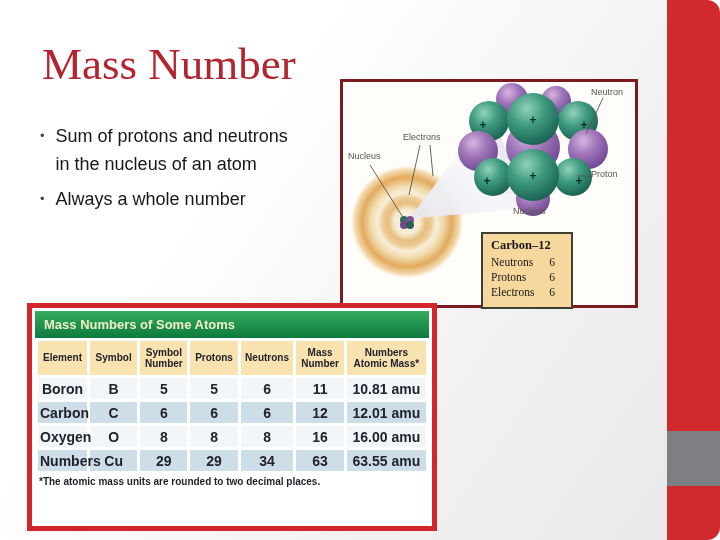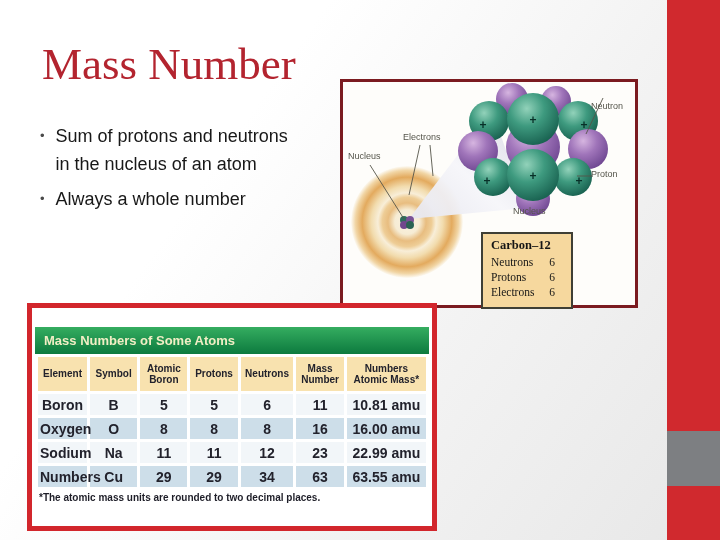--- a/index.html
+++ b/index.html
@@ -1,18 +1,18 @@
 <!DOCTYPE html>
 <html><head>
 <meta charset="utf-8">
 <style>
   html,body{margin:0;padding:0;}
   body{width:720px;height:540px;overflow:hidden;font-family:"Liberation Sans",sans-serif;}
   .slide{position:relative;width:720px;height:540px;overflow:hidden;
-         background:linear-gradient(125deg,#ffffff 30%,#f3f3f3 62%,#e7e7e7 100%);}
+         background:linear-gradient(125deg,#ffffff 30%,#f3f3f3 62%,#e7e7e7 100%);border-radius:13px;}
   
   .right-bar{position:absolute;top:0;right:0;width:53px;height:540px;background:#d0292e;}
   .gray-block{position:absolute;left:0;top:431px;width:53px;height:55px;background:#7d7f82;}
   
   .title{position:absolute;left:42px;top:38px;margin:0;font-family:"Liberation Serif",serif;
          font-weight:normal;font-size:45px;color:#b3242f;letter-spacing:0px;}
   
   .bullets{position:absolute;left:40px;top:122px;width:248px;}
   .bullet{display:flex;gap:11px;font-size:18px;line-height:28px;color:#181818;margin-bottom:7px;}
   .dot{flex:0 0 auto;font-size:13px;line-height:28px;color:#4a4a4a;}
@@ -21,21 +21,21 @@
            border:3px solid #7b1b20;box-sizing:border-box;z-index:1;}
   .diagram svg{position:absolute;left:0;top:0;}
   .dlabel{position:absolute;font-size:9px;color:#55554b;white-space:nowrap;}
   .carbon-box{position:absolute;left:138px;top:150px;width:92px;height:77px;box-sizing:border-box;
               background:#f6d89e;border:2px solid #3f3f35;padding:4px 8px 2px 8px;
               font-family:"Liberation Serif",serif;color:#161616;}
   .cb-title{font-size:12.5px;font-weight:bold;margin-bottom:2px;}
   .cb-row{display:flex;justify-content:space-between;font-size:11.5px;line-height:1.3;padding-right:8px;}
   
   .mass-table{position:absolute;left:27px;top:303px;width:410px;height:228px;box-sizing:border-box;
-              background:#ffffff;border:5px solid #d2262c;padding:19px 3px 0 3px;z-index:3;overflow:hidden;}
+              background:#ffffff;border:5px solid #d2262c;padding:3px 3px 0 3px;z-index:3;overflow:hidden;}
   .banner{height:27px;background:linear-gradient(#35ad60,#0c7a3e);color:#f1eec5;font-weight:bold;
           font-size:13px;display:flex;align-items:center;padding-left:9px;}
   table.atoms{width:100%;border-collapse:separate;border-spacing:3px;table-layout:fixed;}
   table.atoms th{background:#f8e2af;font-size:10px;font-weight:bold;color:#22222c;
                  line-height:1.15;padding:2px 1px;height:30px;text-align:center;}
   table.atoms td{font-size:14px;font-weight:bold;color:#22222c;text-align:center;
                  padding:1px 2px;height:19px;}
   table.atoms tbody tr:nth-child(odd) td{background:#f2f6f9;}
   table.atoms tbody tr:nth-child(even) td{background:#cddee9;}
   .footnote{font-size:10px;font-weight:bold;color:#1e1e28;padding:2px 2px 2px 4px;}
@@ -129,21 +129,21 @@
 
       <g stroke="#55554a" stroke-width="0.9">
         <line x1="27" y1="83" x2="61" y2="137"></line>
         <line x1="77" y1="63" x2="66" y2="113"></line>
         <line x1="87" y1="63" x2="90" y2="94"></line>
         <line x1="260" y1="16" x2="243" y2="52"></line>
         <line x1="249" y1="94" x2="234" y2="94"></line>
       </g>
     </svg>
 
-    <span class="dlabel" style="left:248px;top:5px;margin-top:14px;">Neutron</span>
+    <span class="dlabel" style="left:248px;top:5px;">Neutron</span>
     <span class="dlabel" style="left:60px;top:50px;">Electrons</span>
     <span class="dlabel" style="left:5px;top:69px;">Nucleus</span>
     <span class="dlabel" style="left:248px;top:87px;">Proton</span>
     <span class="dlabel" style="left:170px;top:124px;">Nucleus</span>
 
     <div class="carbon-box">
       <div class="cb-title">Carbon–12</div>
       <div class="cb-row">
         <span>Neutrons</span>
         <span>6</span>
@@ -168,56 +168,56 @@
           <col style="width:12.5%">
         <col style="width:12.5%">
           <col style="width:14%">
           <col style="width:12.5%">
           <col style="width:21%">
       </colgroup>
       <thead>
         <tr>
           <th>Element</th>
           <th>Symbol</th>
-          <th>Atomic Boron</th>
+          <th>Symbol Number</th>
           <th>Protons</th>
           <th>Neutrons</th>
           <th>Mass Number</th>
           <th>Numbers Atomic Mass*</th>
         </tr>
       </thead>
       <tbody>
         <tr>
           <td>Boron</td>
           <td>B</td>
           <td>5</td>
           <td>5</td>
           <td>6</td>
           <td>11</td>
           <td>10.81 amu</td>
+        </tr>
+        <tr>
+          <td>Carbon</td>
+          <td>C</td>
+          <td>6</td>
+          <td>6</td>
+          <td>6</td>
+          <td>12</td>
+          <td>12.01 amu</td>
         </tr>
         <tr>
           <td>Oxygen</td>
           <td>O</td>
           <td>8</td>
           <td>8</td>
           <td>8</td>
           <td>16</td>
           <td>16.00 amu</td>
         </tr>
         <tr>
-          <td>Sodium</td>
-          <td>Na</td>
-          <td>11</td>
-          <td>11</td>
-          <td>12</td>
-          <td>23</td>
-          <td>22.99 amu</td>
-        </tr>
-        <tr>
           <td>Numbers</td>
           <td>Cu</td>
           <td>29</td>
           <td>29</td>
           <td>34</td>
           <td>63</td>
           <td>63.55 amu</td>
         </tr>
       </tbody>
     </table>

